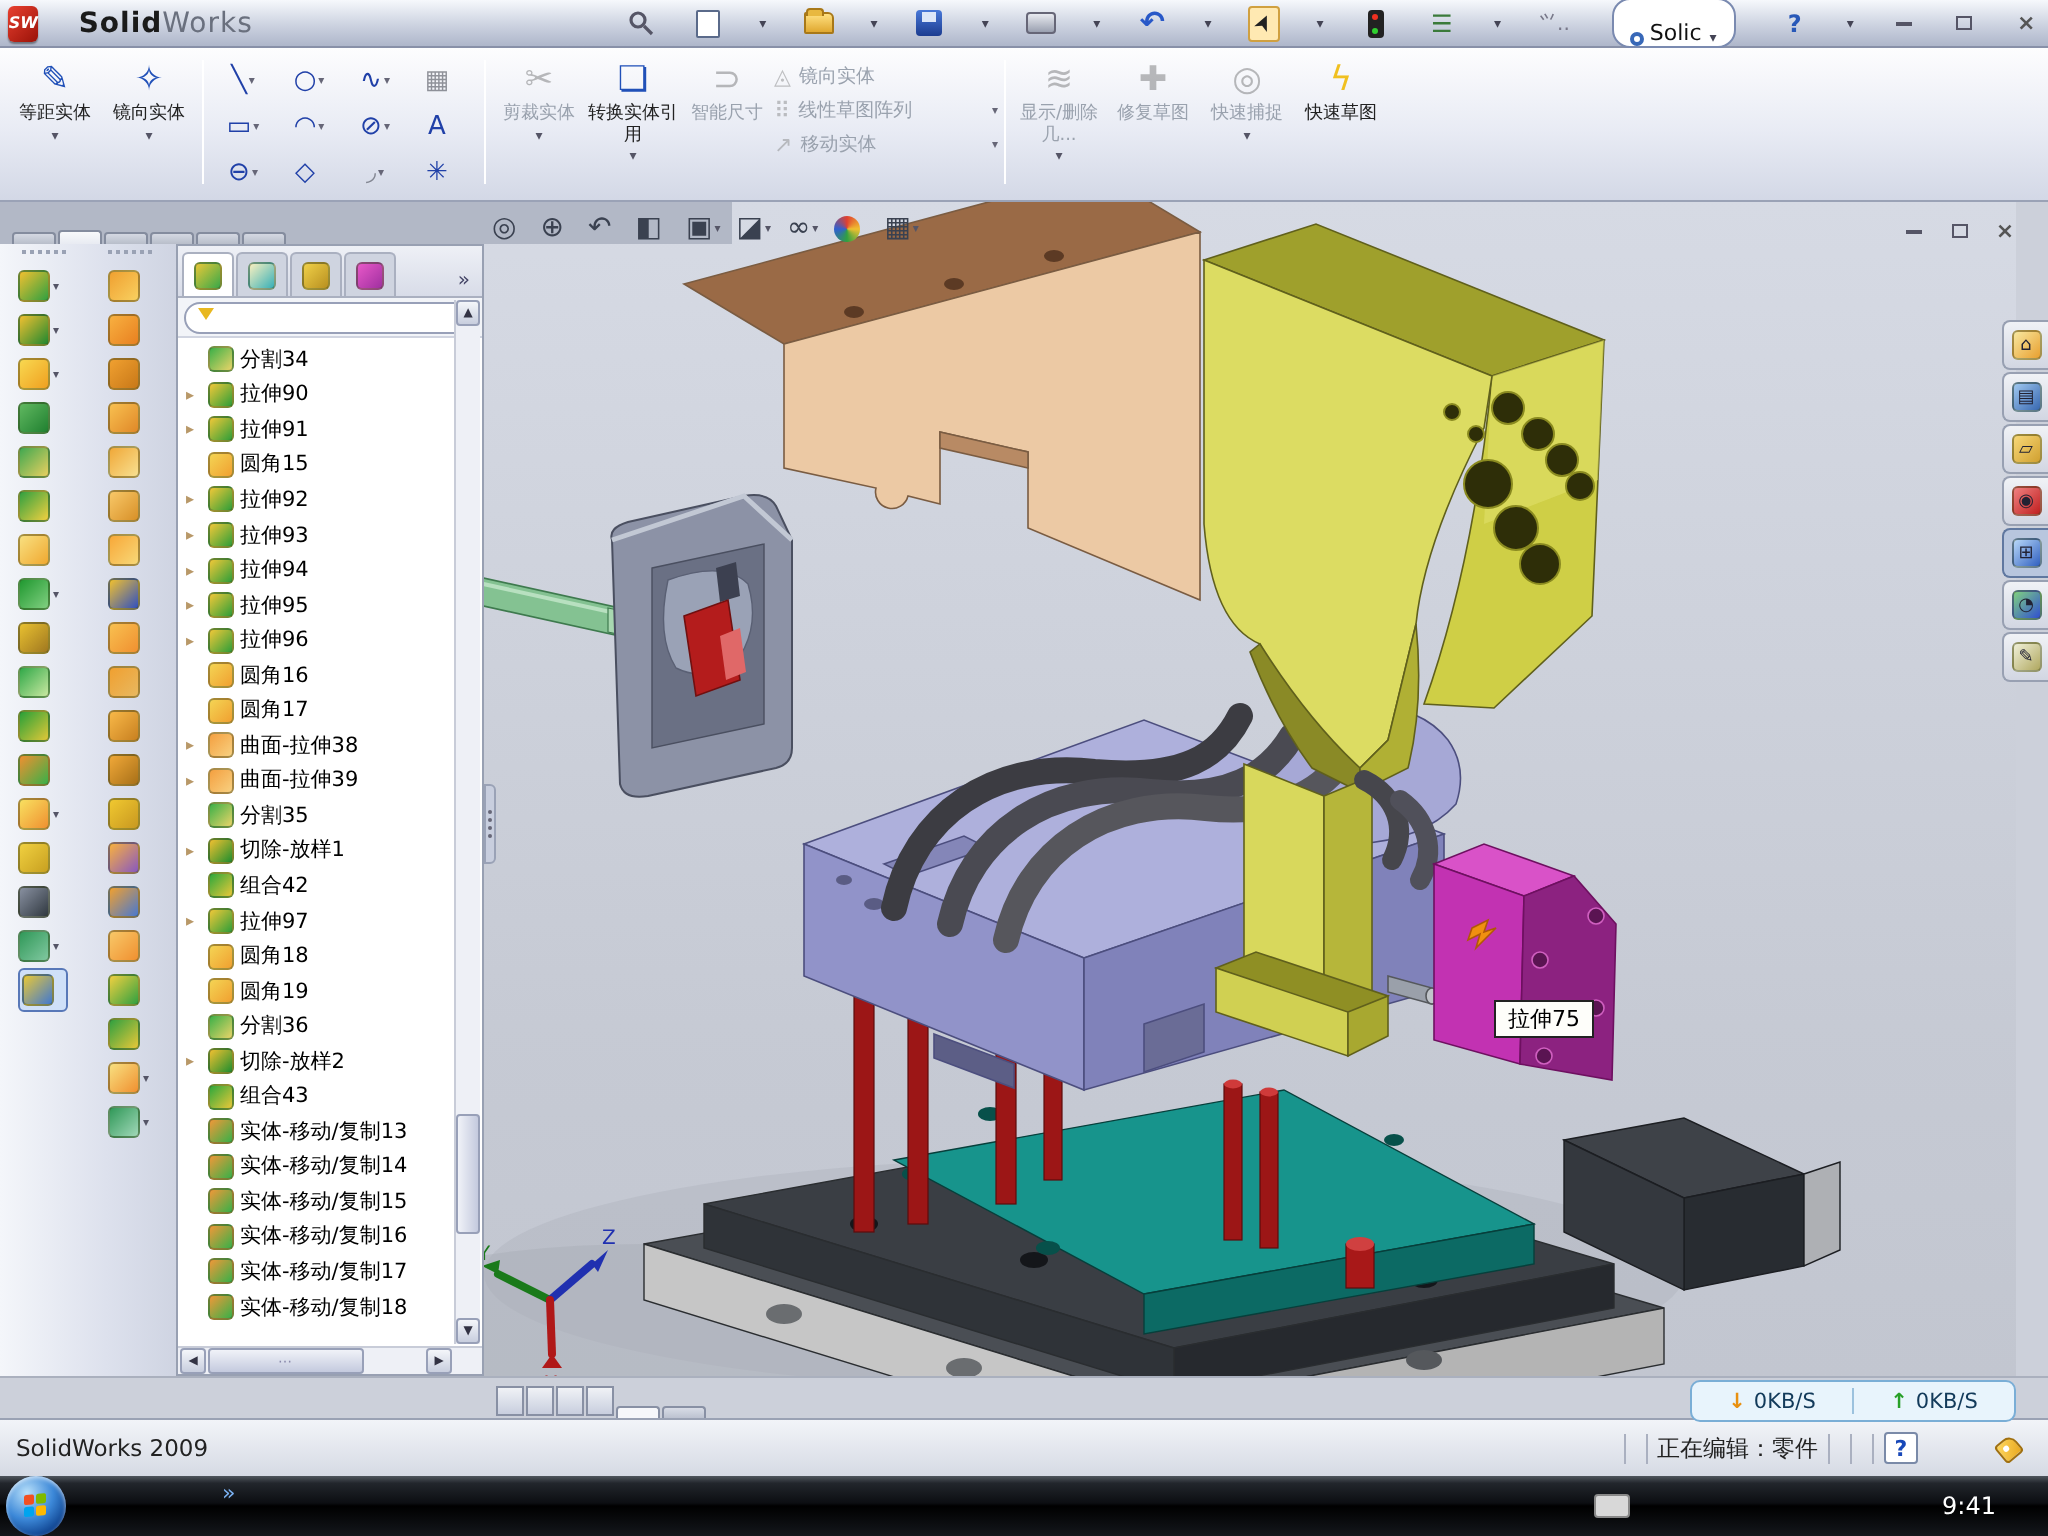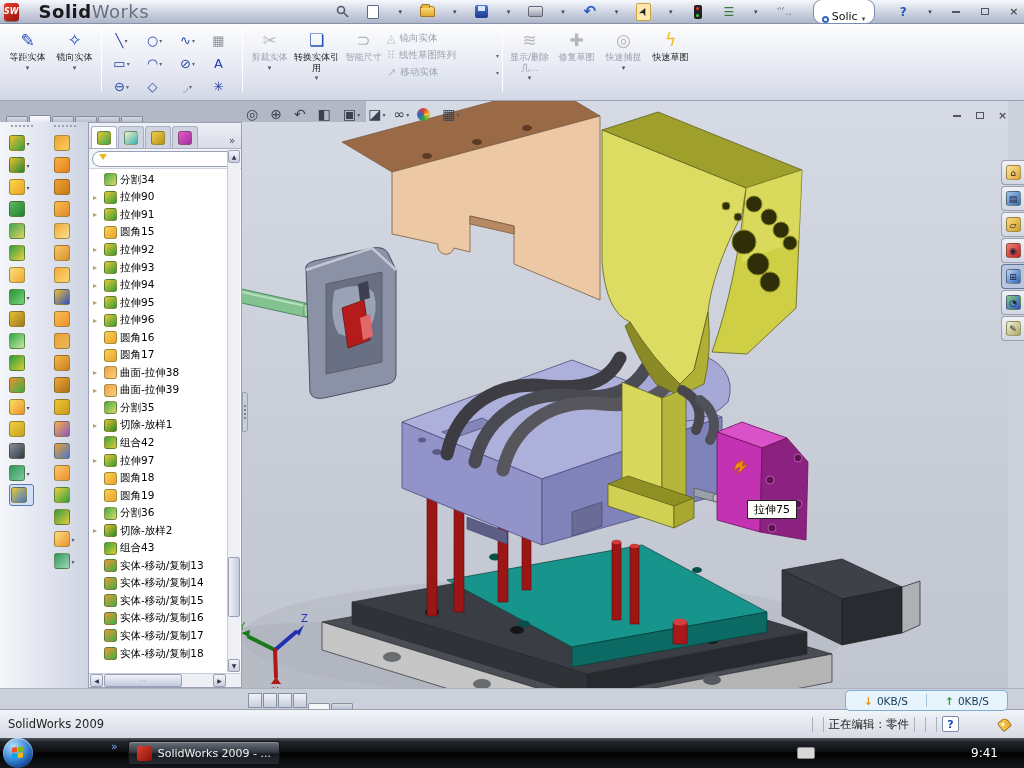--- a/index.html
+++ b/index.html
@@ -1,21 +1,21 @@
 <!DOCTYPE html>
 <html><head>
 <meta charset="utf-8">
 <style>
 *{box-sizing:border-box;margin:0;padding:0}
 html,body{background:#444}
 #app{position:relative;width:1024px;height:768px;overflow:hidden;font-family:"DejaVu Sans","Liberation Sans",sans-serif;font-size:12px;color:#222;background:#ccd0da}
 
 .titlebar{position:absolute;left:0;top:0;width:1024px;height:24px;background:linear-gradient(#f6f8fc,#ccd2e0 55%,#aeb6ca);border-bottom:1px solid #8890a8;display:flex;align-items:center;padding:4px 4px;gap:17px}
 .swlogo{width:19px;height:18px;background:linear-gradient(135deg,#e84030,#9a1208);border-radius:3px;color:#fff;font-size:8px;font-weight:bold;display:flex;align-items:center;justify-content:center;margin-right:3px;box-shadow:0 1px 1px rgba(0,0,0,.4)}
-.appname{font-size:18px;letter-spacing:.5px;margin-right:14px}
+.appname{font-size:14px;letter-spacing:.5px;margin-right:14px}
 .appname b{color:#1a1a1a}
 .appname em{font-style:normal;color:#6a707e}
 .menus{display:flex;gap:2px}
 .menu-item{padding:2px 9px;color:#111}
 .tb-ico{width:20px;height:18px;display:flex;align-items:center;justify-content:center;position:relative}
 .dd6{font-size:7px;color:#445;margin:0 1px}
 .ic-page{width:12px;height:14px;background:#fff;border:1px solid #5a6a8a;border-radius:1px}
 .ic-folder{width:15px;height:11px;background:linear-gradient(#ffe080,#e0a830);border:1px solid #a87818;border-radius:1px 3px 1px 1px;position:relative}
 .ic-folder:before{content:"";position:absolute;left:0;top:-3px;width:7px;height:3px;background:#e8b840;border:1px solid #a87818;border-bottom:none;border-radius:2px 2px 0 0}
 .ic-save{width:13px;height:13px;background:linear-gradient(#4878d8,#1c3c90);border-radius:2px;position:relative}
@@ -990,24 +990,20 @@
     <span class="ql">
 
     <span class="qlchip" data-chip=""></span>
         <span class="qlchip" data-chip=""></span>
         <span class="qlchip" data-chip=""></span>
       </span>
     <span class="chev">»</span>
     <span style="width:10px"></span>
     <span style="display:flex">
 
-    <span class="taskbtn active">
-          <span class="tbicon" data-chip="" style="background: linear-gradient(135deg, rgb(224, 64, 48), rgb(138, 16, 8));"></span>
-          <span>SolidWorks 2009 - ...</span>
-        </span>
       </span>
     <span class="sysright">
       <span class="kbd"></span>
       <span class="tray">
 
       <span class="trayic" data-chip=""></span>
           <span class="trayic" data-chip=""></span>
           <span class="trayic" data-chip=""></span>
           <span class="trayic" data-chip=""></span>
           <span class="trayic" data-chip=""></span>

